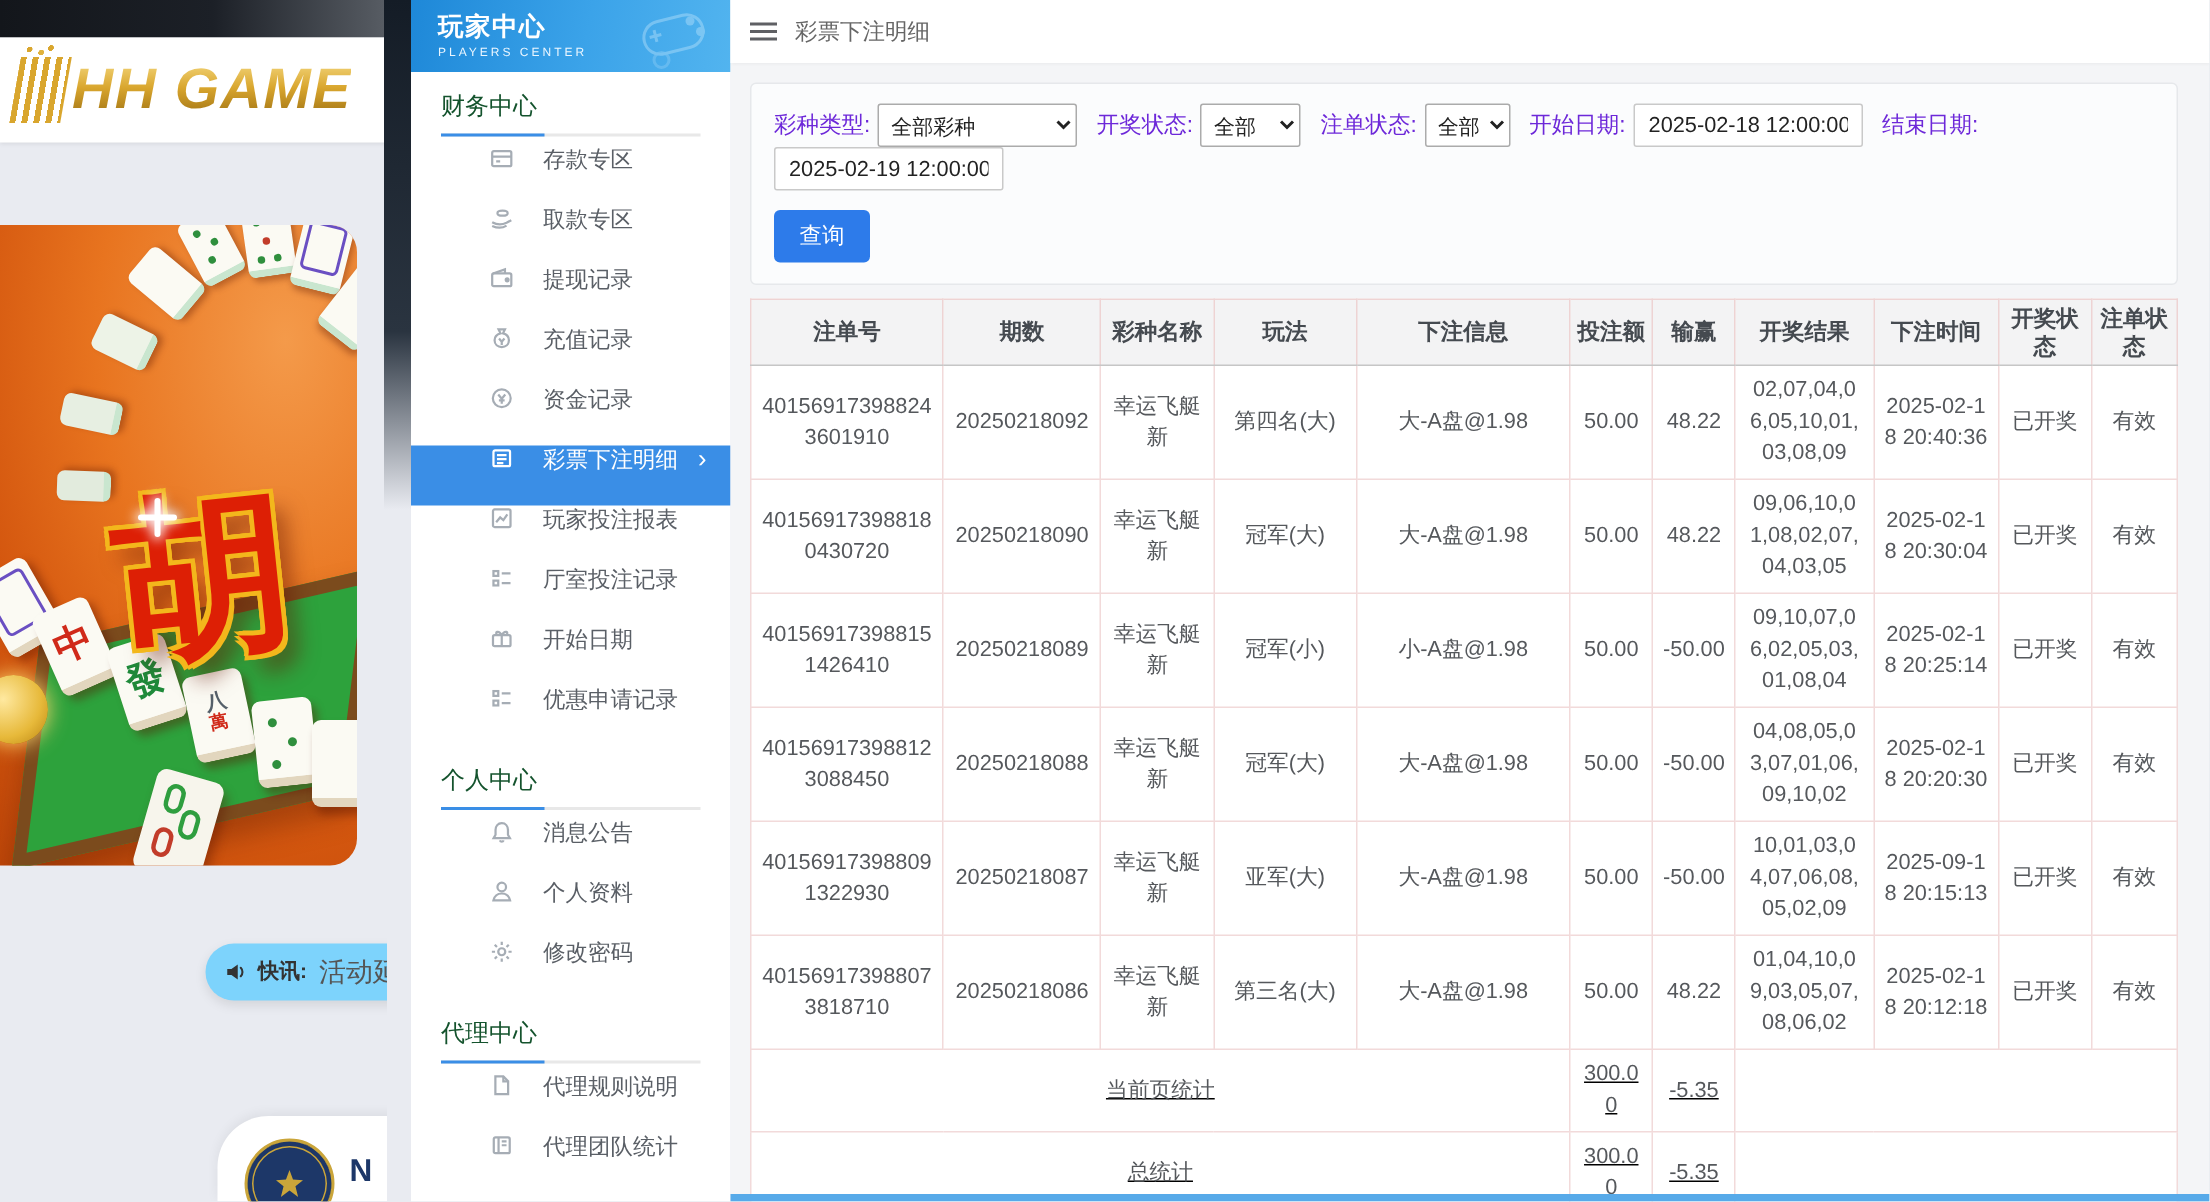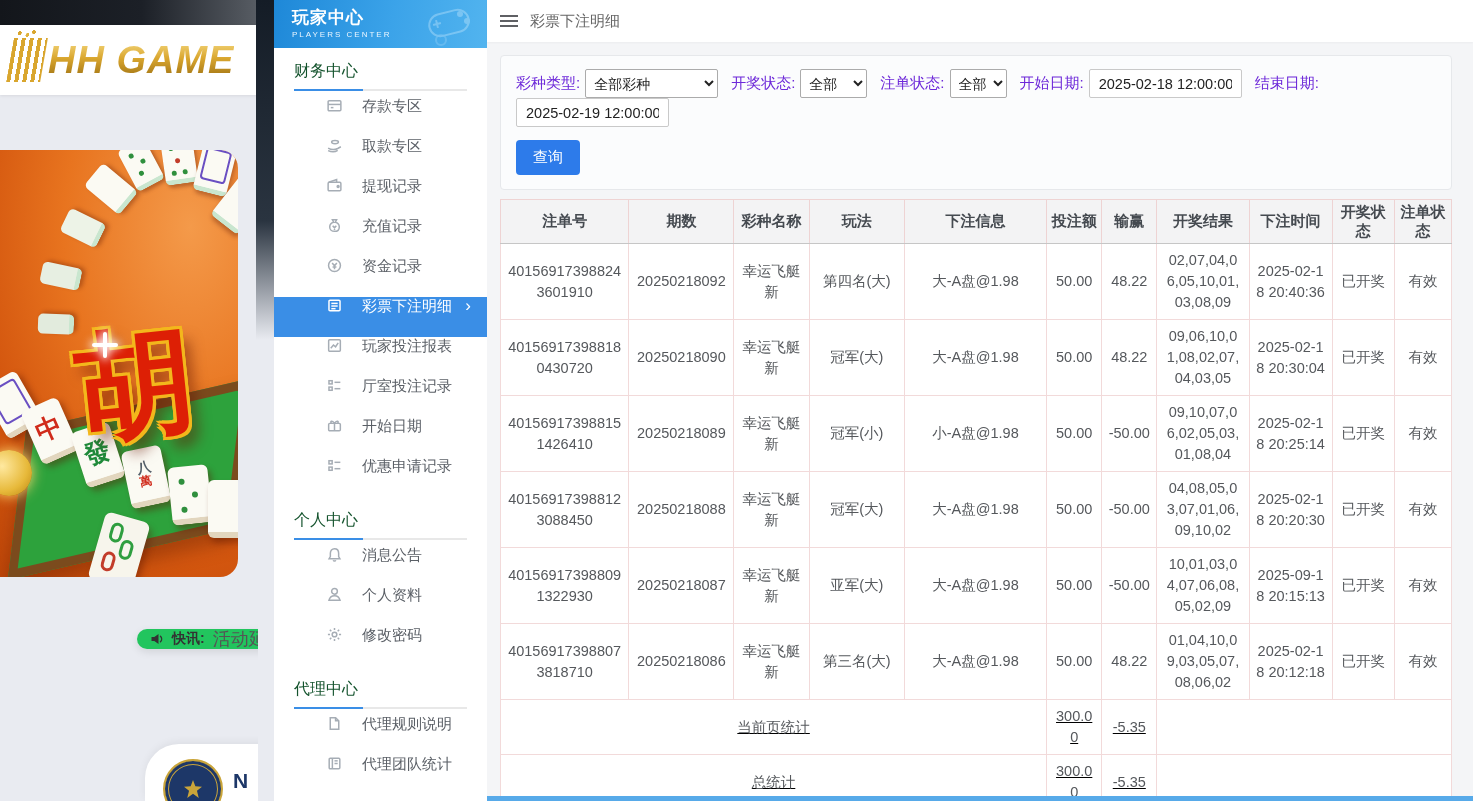--- a/index.html
+++ b/index.html
@@ -49,21 +49,21 @@
   .btile .c-green { color:#1f8a3a; font-size:26px; font-weight:bold; }
   .btile .c-sm { color:#55606a; font-size:14px; font-weight:bold; line-height:1.1; }
   .btile .c-sm b { color:#d02a1a; display:block; font-size:12px; }
   .htile { position:absolute; left:96px; top:366px; width:46px; height:70px; background:#f7f5ec;
     border-radius:7px; transform:rotate(16deg); box-shadow:4px 5px 7px rgba(90,20,0,.4); z-index:3; }
   .htile i { position:absolute; border:3px solid #2f9e3f; border-radius:7px; width:13px; height:20px; }
   .gold-glow { position:absolute; left:-14px; top:300px; width:46px; height:46px; border-radius:50%;
     background:radial-gradient(circle at 35% 35%, #ffe9a0, #e7b93a 60%, #b9830f); box-shadow:0 0 14px #ffd76e; }
 
   
-  .ticker { position:absolute; left:137px; top:629px; width:160px; height:20px; background:#22c55e;
+  .ticker { position:absolute; left:137px; top:629px; width:160px; height:38px; background:#7dd3fc;
     border-radius:19px; box-shadow:0 3px 8px rgba(0,0,0,.10); display:flex; align-items:center;
     padding:0 12px; white-space:nowrap; overflow:hidden; }
   .ticker .t-label { font-weight:bold; color:#333; font-size:14px; margin:0 8px 0 7px; }
   .ticker .t-text { color:#555; font-size:18px; }
 
   
   .bottom-card { position:absolute; left:145px; top:744px; width:140px; height:57px; background:#fff;
     border-radius:34px 0 0 0; box-shadow:0 -2px 8px rgba(0,0,0,.06); }
   .emblem { position:absolute; left:18px; top:15px; width:60px; height:60px; border-radius:50%;
     background:#1d3768; border:2px solid #caa53a; box-shadow:inset 0 0 0 3px #1d3768, inset 0 0 0 4px #caa53a; }

